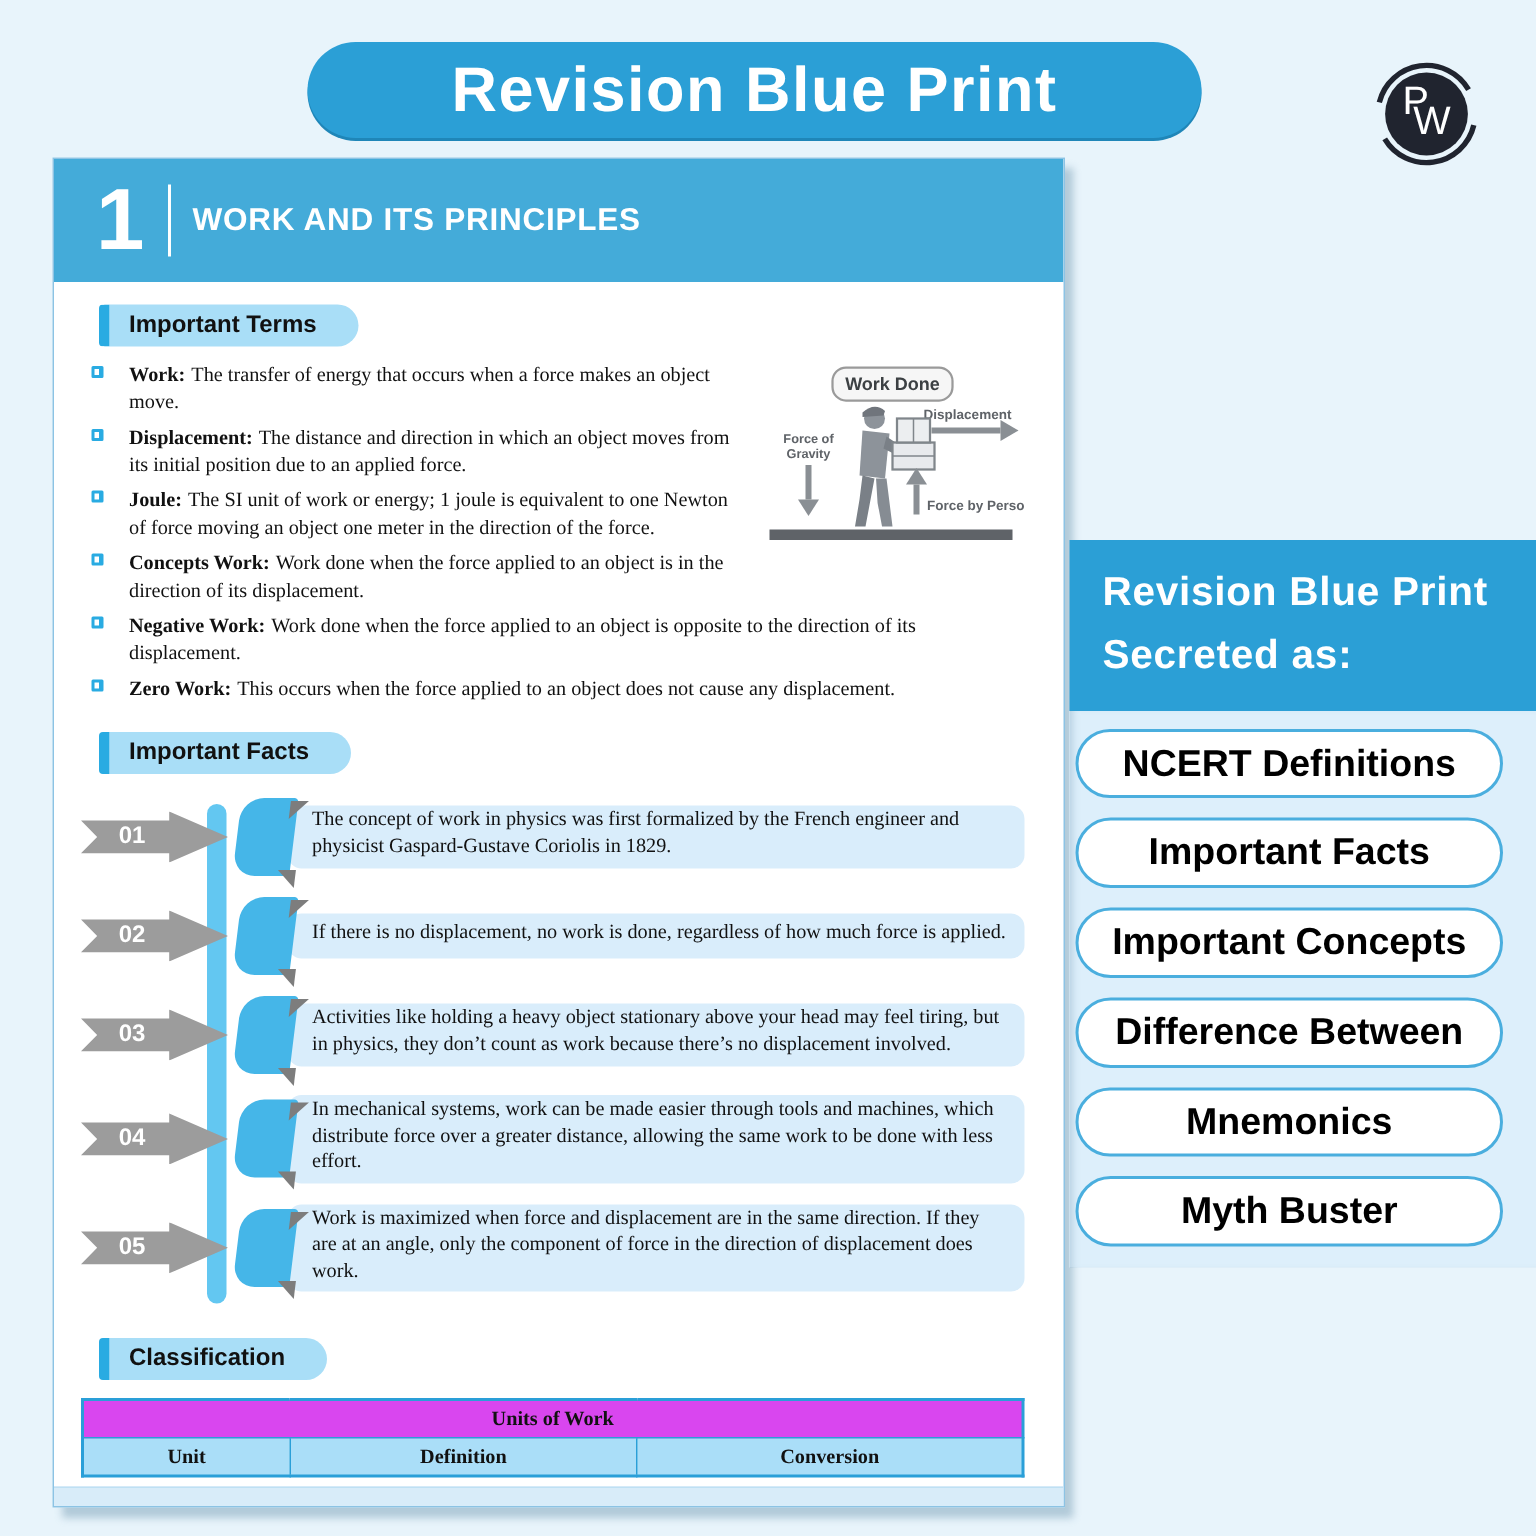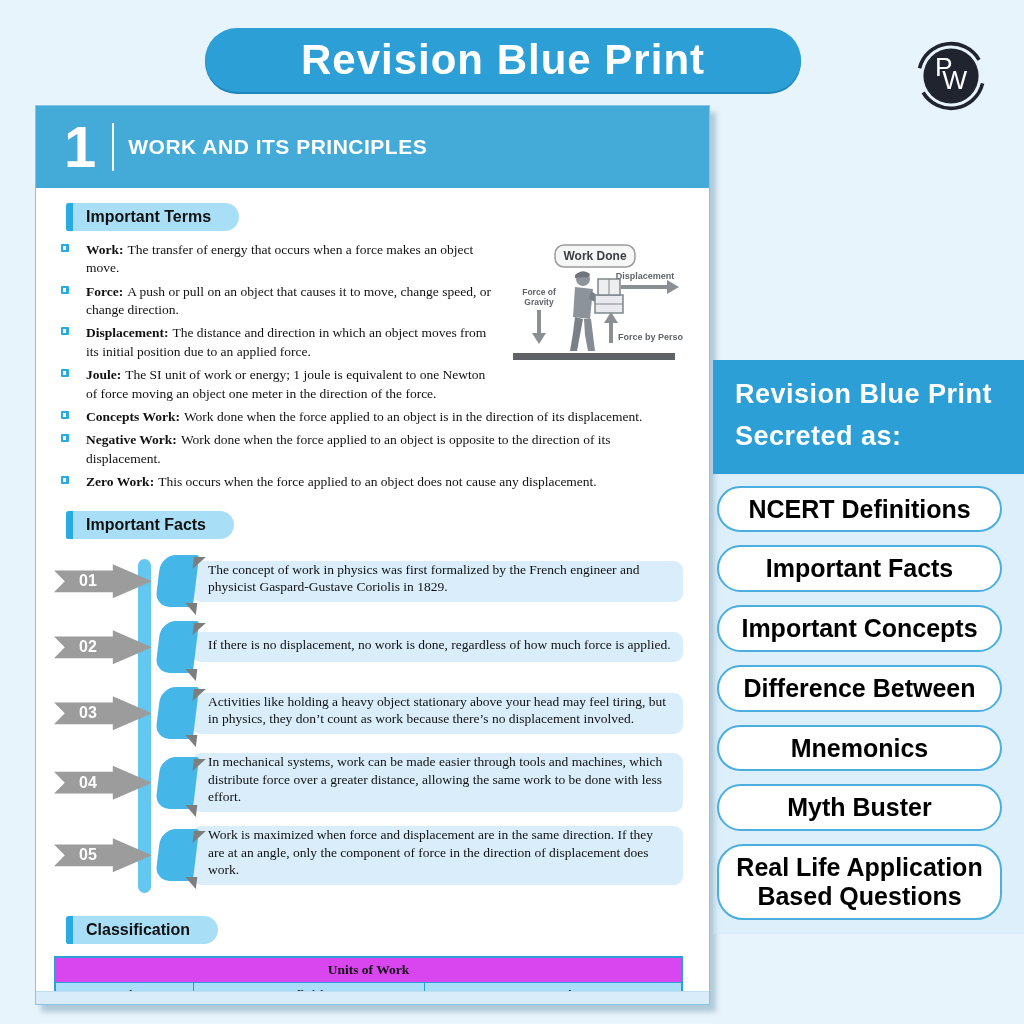--- a/index.html
+++ b/index.html
@@ -142,24 +142,20 @@
           <text x="113" y="97" font-size="9" font-weight="bold" fill="#5f6368" text-anchor="start">Force by Person</text>
         </svg>
       </div>
 
       <div class="term-item">
         <span class="term-bullet"></span>
         <span class="term-label">Work:</span><span>The transfer of energy that occurs when a force makes an object move.</span>
       </div>
       <div class="term-item">
         <span class="term-bullet"></span>
-        <span class="term-label">Force:</span><span>A push or pull on an object that causes it to move, change speed, or change direction.</span>
-      </div>
-      <div class="term-item">
-        <span class="term-bullet"></span>
         <span class="term-label">Displacement:</span><span>The distance and direction in which an object moves from its initial position due to an applied force.</span>
       </div>
       <div class="term-item">
         <span class="term-bullet"></span>
         <span class="term-label">Joule:</span><span>The SI unit of work or energy; 1 joule is equivalent to one Newton of force moving an object one meter in the direction of the force.</span>
       </div>
       <div class="term-item">
         <span class="term-bullet"></span>
         <span class="term-label">Concepts Work:</span><span>Work done when the force applied to an object is in the direction of its displacement.</span>
       </div>
@@ -232,15 +228,14 @@
     <div>Revision Blue Print</div>
     <div>Secreted as:</div>
   </div>
   <div class="sidebar-panel">
     <div class="pill">NCERT Definitions</div>
     <div class="pill">Important Facts</div>
     <div class="pill">Important Concepts</div>
     <div class="pill">Difference Between</div>
     <div class="pill">Mnemonics</div>
     <div class="pill">Myth Buster</div>
-    <div class="pill">Real Life Application Based Questions</div>
   </div>
 </div>
 
 </body></html>

